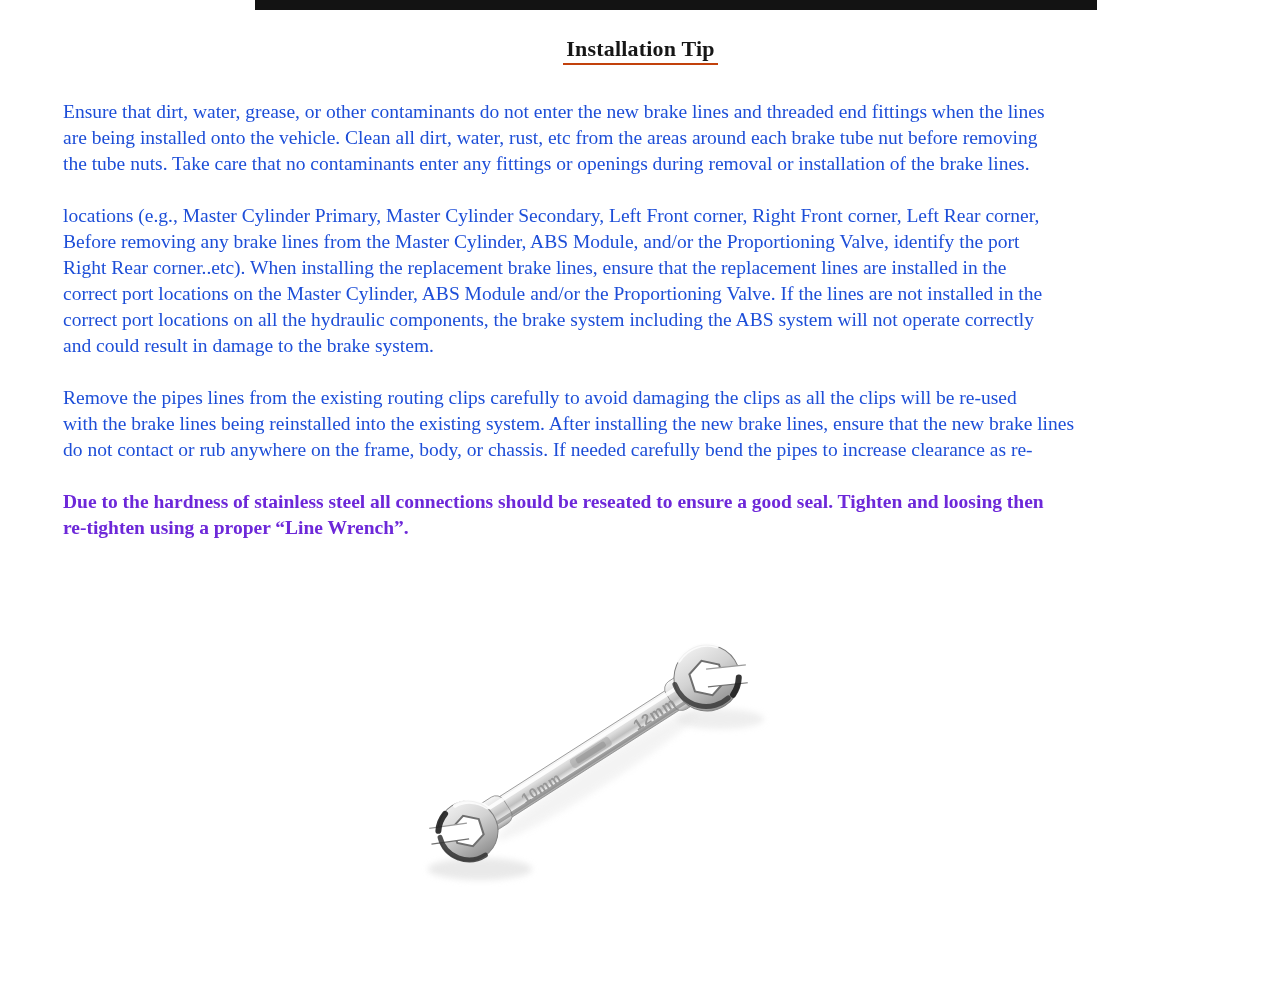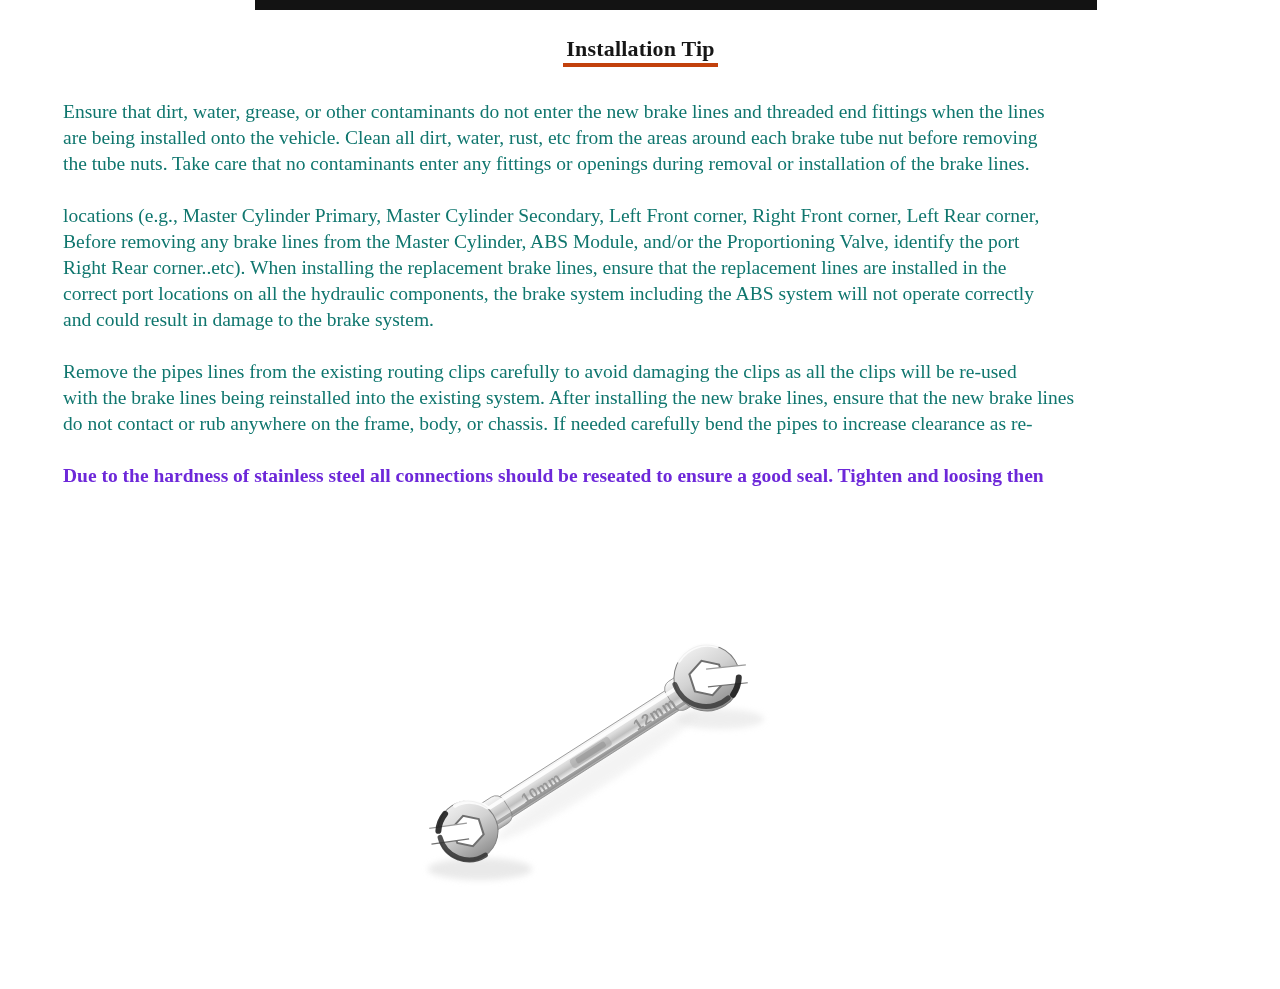--- a/index.html
+++ b/index.html
@@ -25,36 +25,36 @@
     left: 63px;
     right: 62px;
     top: 36px;
     text-align: center;
   }
   .title {
     display: inline-block;
     font-size: 22px;
     font-weight: bold;
     color: #161616;
-    border-bottom: 4px solid #c2410c;
+    border-bottom: 2px solid #c2410c;
     padding: 0 3px 1px 3px;
     letter-spacing: 0.2px;
   }
   .doc-body {
     position: absolute;
     left: 63px;
     top: 99px;
     width: 1190px;
   }
   .paragraph { margin: 0 0 26px 0; }
   .line {
     height: 26px;
     line-height: 26px;
     font-size: 19.5px;
-    color: #0f766e;
+    color: #1d4ed8;
     white-space: nowrap;
   }
   .paragraph.bold .line { font-weight: bold; color: #6d28d9; }
   .wrench-wrap {
     position: absolute;
     left: 420px;
     top: 623px;
     width: 350px;
     height: 268px;
   }
@@ -74,30 +74,32 @@
   <div class="doc-body">
       <div class="paragraph">
         <div class="line">Ensure that dirt, water, grease, or other contaminants do not enter the new brake lines and threaded end fittings when the lines</div>
         <div class="line">are being installed onto the vehicle. Clean all dirt, water, rust, etc from the areas around each brake tube nut before removing</div>
         <div class="line">the tube nuts. Take care that no contaminants enter any fittings or openings during removal or installation of the brake lines.</div>
       </div>
       <div class="paragraph">
         <div class="line">locations (e.g., Master Cylinder Primary, Master Cylinder Secondary, Left Front corner, Right Front corner, Left Rear corner,</div>
         <div class="line">Before removing any brake lines from the Master Cylinder, ABS Module, and/or the Proportioning Valve, identify the port</div>
         <div class="line">Right Rear corner..etc). When installing the replacement brake lines, ensure that the replacement lines are installed in the</div>
+        <div class="line">correct port locations on the Master Cylinder, ABS Module and/or the Proportioning Valve. If the lines are not installed in the</div>
         <div class="line">correct port locations on all the hydraulic components, the brake system including the ABS system will not operate correctly</div>
         <div class="line">and could result in damage to the brake system.</div>
       </div>
       <div class="paragraph">
         <div class="line">Remove the pipes lines from the existing routing clips carefully to avoid damaging the clips as all the clips will be re-used</div>
         <div class="line">with the brake lines being reinstalled into the existing system. After installing the new brake lines, ensure that the new brake lines</div>
         <div class="line">do not contact or rub anywhere on the frame, body, or chassis. If needed carefully bend the pipes to increase clearance as re-</div>
       </div>
       <div class="paragraph bold">
         <div class="line">Due to the hardness of stainless steel all connections should be reseated to ensure a good seal. Tighten and loosing then</div>
+        <div class="line">re-tighten using a proper “Line Wrench”.</div>
       </div>
     </div>
 
   <div class="wrench-wrap">
     <svg viewBox="0 0 350 268" xmlns="http://www.w3.org/2000/svg">
       <defs>
         <linearGradient id="chromeShaft" x1="0" y1="0" x2="0" y2="1">
           <stop offset="0" stop-color="#f8f8f8"></stop>
           <stop offset="0.33" stop-color="#dcdcdc"></stop>
           <stop offset="0.58" stop-color="#bfbfbf"></stop>

